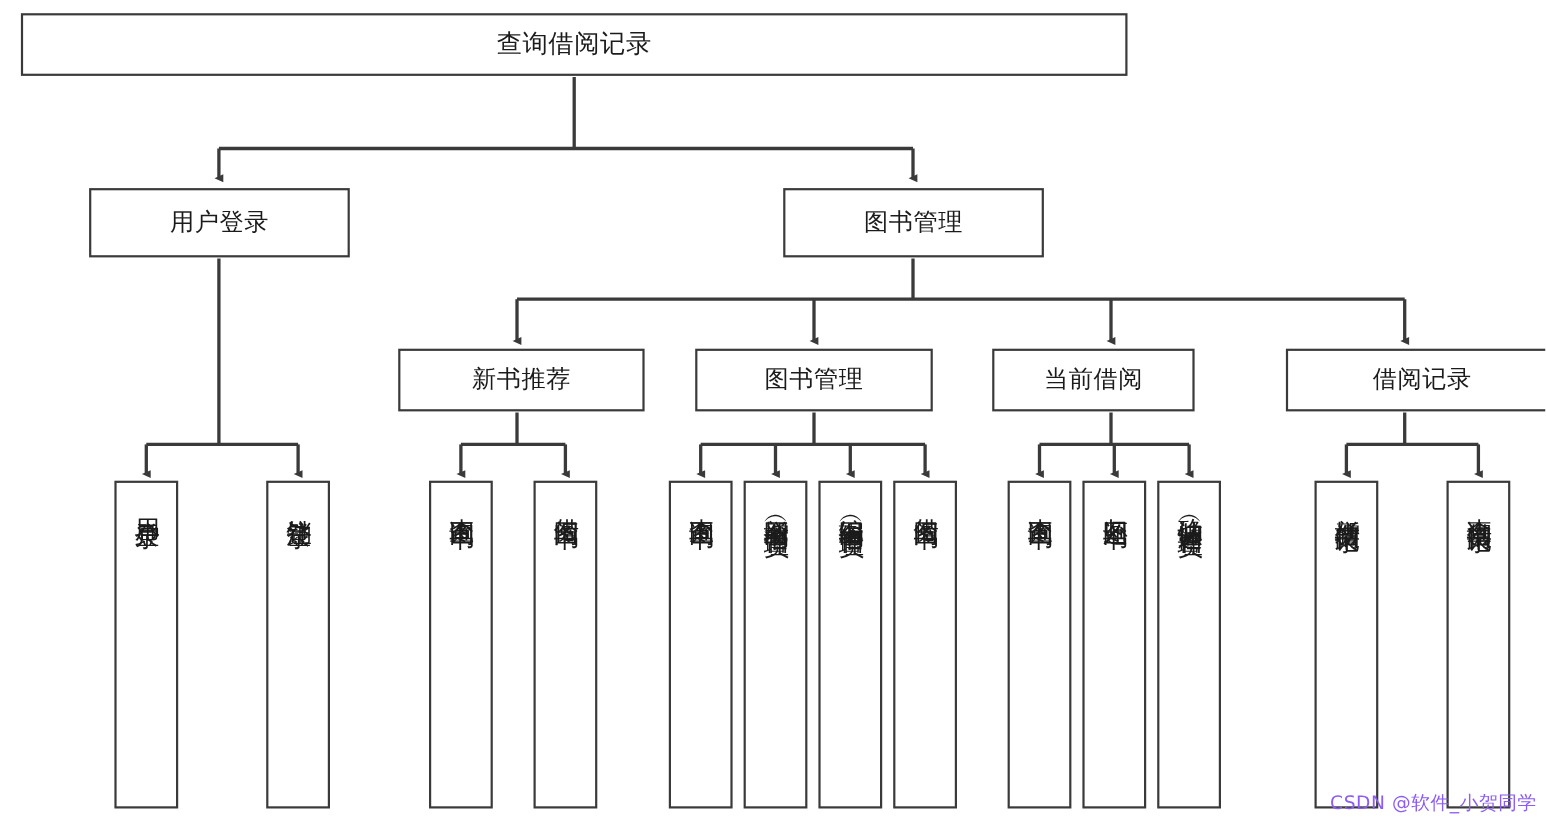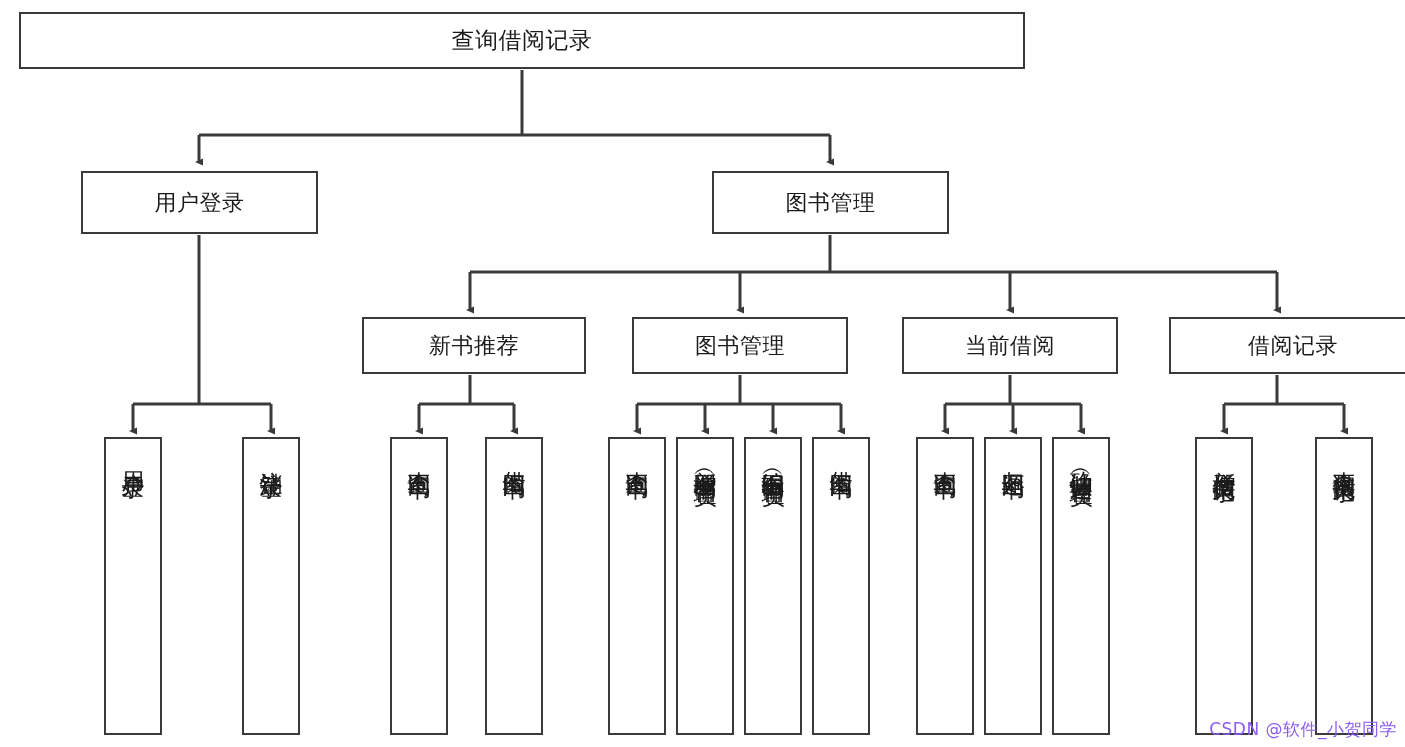--- a/index.html
+++ b/index.html
@@ -141,21 +141,21 @@
   <div class="node horizontal" style="left:712px; top:171px; width:237px; height:63px;">
     <span class="node-label">图书管理</span>
   </div>
 
   <div class="node horizontal" style="left:362px; top:317px; width:224px; height:57px;">
     <span class="node-label">新书推荐</span>
   </div>
   <div class="node horizontal" style="left:632px; top:317px; width:216px; height:57px;">
     <span class="node-label">图书管理</span>
   </div>
-  <div class="node horizontal" style="left:902px; top:317px; width:216px; height:57px;justify-content:center;">
+  <div class="node horizontal" style="left:902px; top:317px; width:184px; height:57px;justify-content:center;">
     <span class="node-label">当前借阅</span>
   </div>
   <div class="node horizontal" style="left:1169px; top:317px; width:248px; height:57px;">
     <span class="node-label">借阅记录</span>
   </div>
 
   <div class="node vertical" style="left:104px; top:437px; width:58px; height:298px;">
     <span class="node-label">用户登录</span>
   </div>
   <div class="node vertical" style="left:242px; top:437px; width:58px; height:298px;">

